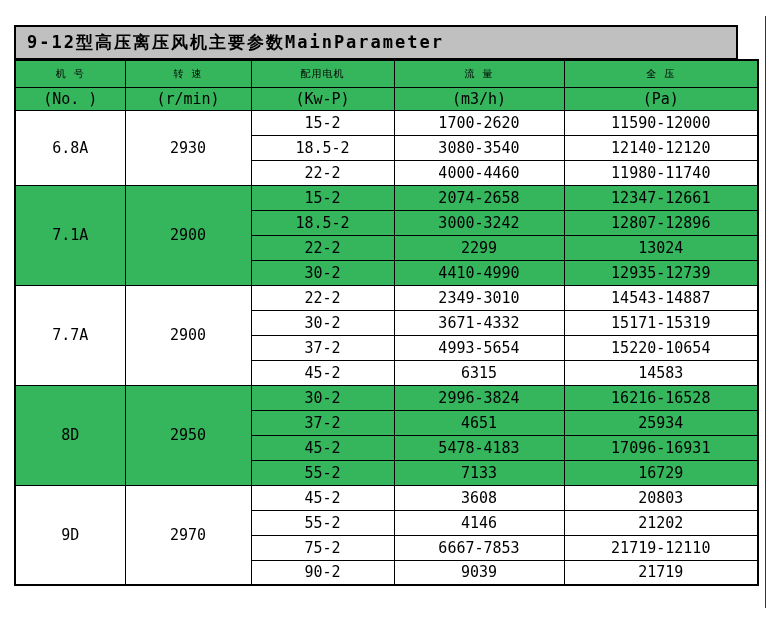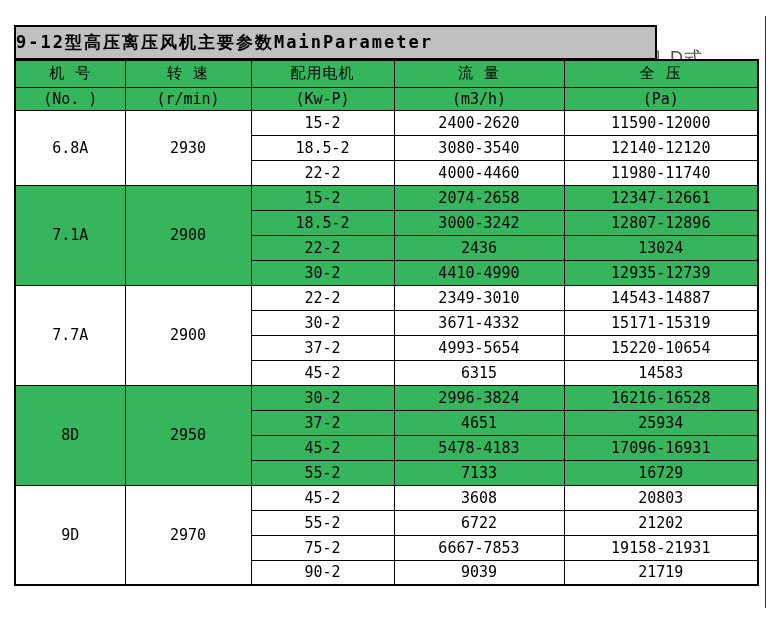--- a/index.html
+++ b/index.html
@@ -30,26 +30,27 @@
     left: 765px; top: 16px;
     width: 1px; height: 592px;
     background: #333;
   }
   .sheet {
     position: absolute;
     left: 14px; top: 25px;
     width: 743px;
   }
   .title-bar {
-    width: 643px; height: 34px;
+    width: 724px; height: 34px;
     background: var(--gray);
     border: 2px solid var(--line);
     border-bottom: 1px solid var(--line);
     display: flex;
     align-items: center;
+    padding-left: 11px;
     font-size: 17px;
     font-weight: bold;
     letter-spacing: 2px;
   }
   table.params {
     border-collapse: collapse;
     table-layout: fixed;
     width: 743px;
     border: 2px solid var(--line);
   }
@@ -58,21 +59,21 @@
     text-align: center;
     vertical-align: middle;
     padding: 0;
     font-weight: normal;
     overflow: hidden;
     white-space: nowrap;
   }
   thead tr.hdr-cn th {
     background: var(--green);
     height: 27px;
-    font-size: 15px;
+    font-size: 10px;
     letter-spacing: 1px;
   }
   thead tr.hdr-unit th {
     background: var(--green);
     height: 23px;
     font-size: 15px;
   }
   tbody td {
     height: 25px;
     font-size: 15px;
@@ -113,21 +114,21 @@
         <th>(Kw-P)</th>
         <th>(m3/h)</th>
         <th>(Pa)</th>
       </tr>
     </thead>
     <tbody>
         <tr>
           <td rowspan="3">6.8A</td>
           <td rowspan="3">2930</td>
           <td>15-2</td>
-          <td>2400-2620</td>
+          <td>1700-2620</td>
           <td>11590-12000</td>
         </tr>
         <tr>
           <td>18.5-2</td>
           <td>3080-3540</td>
           <td>12140-12120</td>
         </tr>
         <tr>
           <td>22-2</td>
           <td>4000-4460</td>
@@ -140,21 +141,21 @@
           <td>2074-2658</td>
           <td>12347-12661</td>
         </tr>
         <tr class="hl">
           <td>18.5-2</td>
           <td>3000-3242</td>
           <td>12807-12896</td>
         </tr>
         <tr class="hl">
           <td>22-2</td>
-          <td>2436</td>
+          <td>2299</td>
           <td>13024</td>
         </tr>
         <tr class="hl">
           <td>30-2</td>
           <td>4410-4990</td>
           <td>12935-12739</td>
         </tr>
         <tr>
           <td rowspan="4">7.7A</td>
           <td rowspan="4">2900</td>
@@ -201,27 +202,27 @@
         </tr>
         <tr>
           <td rowspan="4">9D</td>
           <td rowspan="4">2970</td>
           <td>45-2</td>
           <td>3608</td>
           <td>20803</td>
         </tr>
         <tr>
           <td>55-2</td>
-          <td>6722</td>
+          <td>4146</td>
           <td>21202</td>
         </tr>
         <tr>
           <td>75-2</td>
           <td>6667-7853</td>
-          <td>19158-21931</td>
+          <td>21719-12110</td>
         </tr>
         <tr>
           <td>90-2</td>
           <td>9039</td>
           <td>21719</td>
         </tr>
       </tbody>
   </table>
 
 </div>

